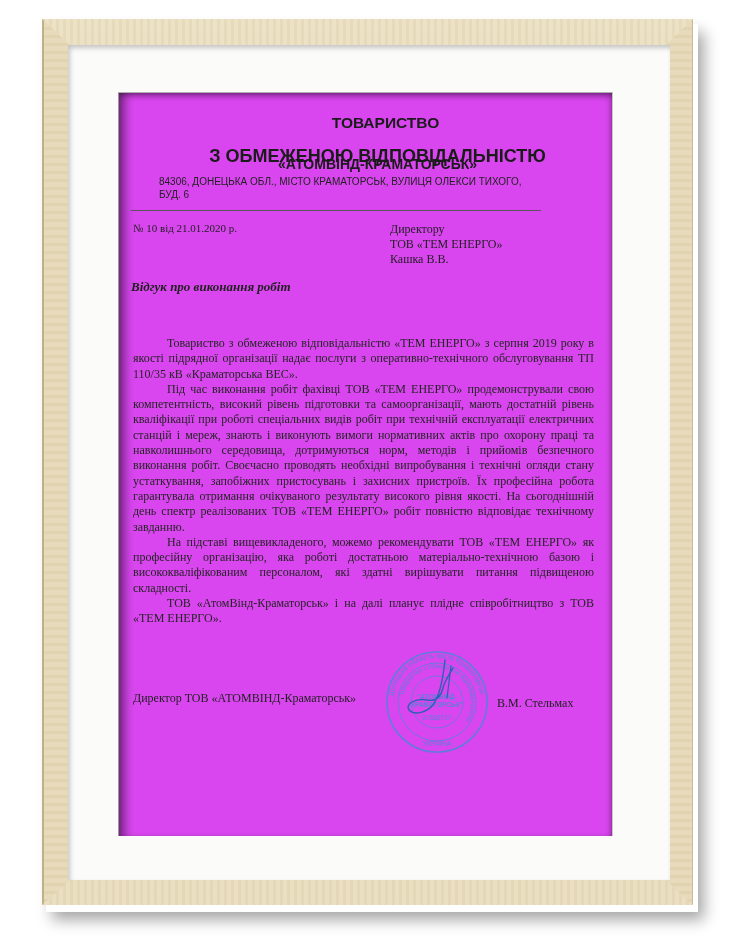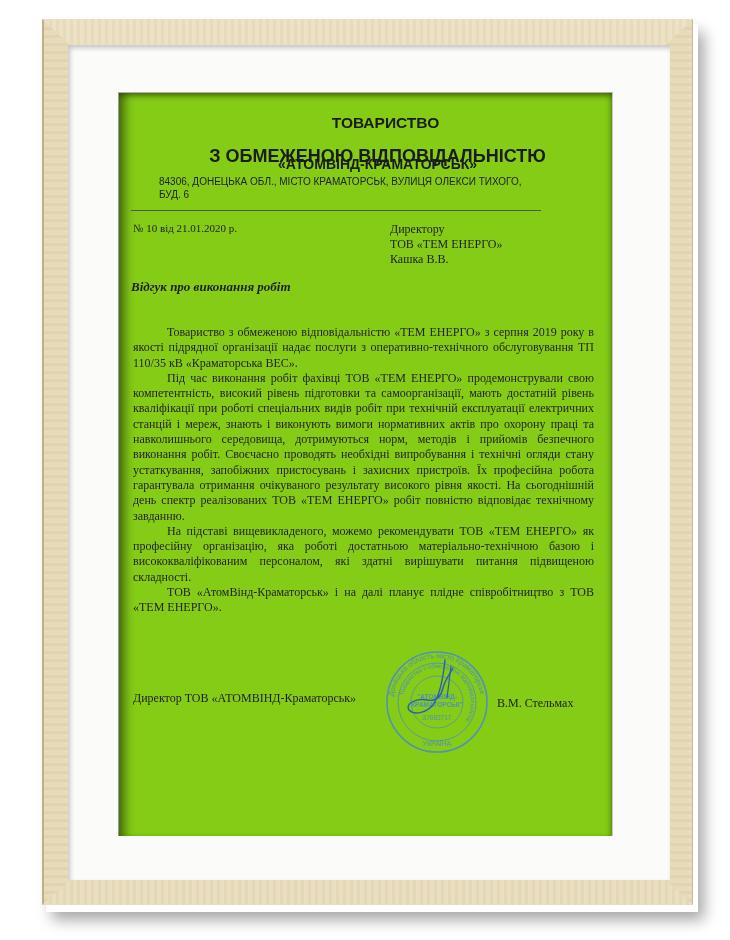--- a/index.html
+++ b/index.html
@@ -26,37 +26,37 @@
     }
     .frame-side-left { left: 0; border-left: 2px solid #bfb08c; clip-path: polygon(0 0, 100% 26px, 100% calc(100% - 25px), 0 100%); }
     .frame-side-right { right: 0; border-right: 1px solid #c9b994; clip-path: polygon(0 26px, 100% 0, 100% 100%, 0 calc(100% - 25px)); }
     .mat {
       position: absolute; left: 68px; top: 45px; width: 602px; height: 835px;
       background: #fbfbfa;
       box-shadow: inset 2px 3px 5px rgba(0,0,0,0.22);
     }
     .paper {
       position: absolute; left: 118px; top: 92px; width: 495px; height: 744px;
-      background: #84cc16;
+      background: #d946ef;
       box-shadow: inset 10px 3px 10px -4px rgba(0,0,0,0.45), inset 0 4px 6px -2px rgba(0,0,0,0.35), inset -4px 0 6px -3px rgba(0,0,0,0.3);
       border-left: 1px solid #9a9a9a; border-top: 1px solid #b0b0b0; border-right: 1px solid #c8c8c8;
       box-sizing: border-box;
       color: #1f1f1f;
     }
     .hdr { position: absolute; left: 0; width: 100%; text-align: center; font-family: "Liberation Sans", sans-serif; font-weight: bold; color: #1b1b1b; }
     .hdr1 { top: 21px; font-size: 15.5px; left: 20px; }
     .hdr2 { top: 53px; font-size: 18px; left: 12px; }
     .hdr3 { top: 63px; font-size: 14px; left: 12px; }
     .hdr-addr { position: absolute; left: 40px; width: 440px; top: 82px; font-family: "Liberation Sans", sans-serif; font-size: 10px; line-height: 13px; color: #222; }
     .rule { position: absolute; left: 12px; top: 117px; width: 410px; height: 1px; background: #555; }
     .reg-no { position: absolute; left: 14px; top: 129px; font-size: 11px; }
     .addressee { position: absolute; left: 271px; top: 129px; font-size: 12px; line-height: 15px; }
     .doc-title { position: absolute; left: 0; width: 100%; text-align: left; top: 186px; font-size: 13px; font-weight: bold; font-style: italic; left: 12px; }
     .body-text {
-      position: absolute; left: 14px; top: 232px; width: 461px;
+      position: absolute; left: 14px; top: 243px; width: 461px;
       font-size: 12px; line-height: 15.3px; text-align: justify; color: #242424;
     }
     .body-text p { margin: 0; text-indent: 34px; }
     .sig-row { position: absolute; top: 598px; left: 14px; font-size: 12px; }
     .sig-name { position: absolute; top: 603px; left: 378px; font-size: 12px; }
     .stamp {
       position: absolute; left: 266px; top: 557px; width: 104px; height: 104px;
     }
   </style>
 </head>

